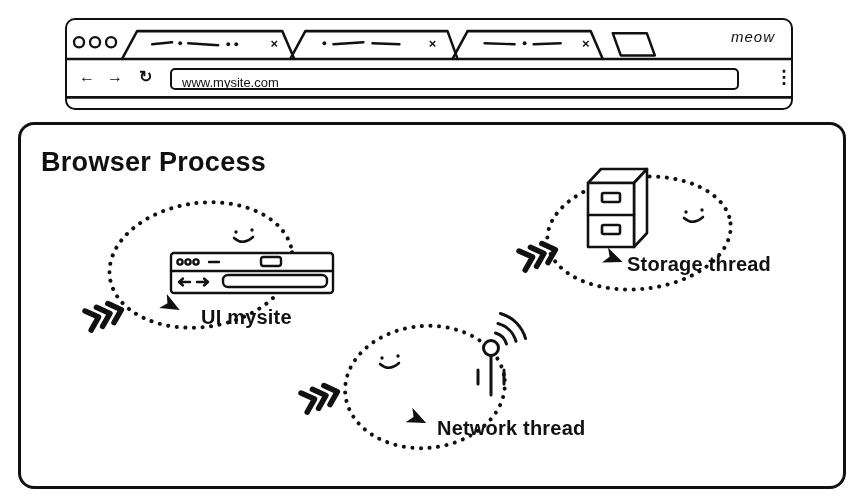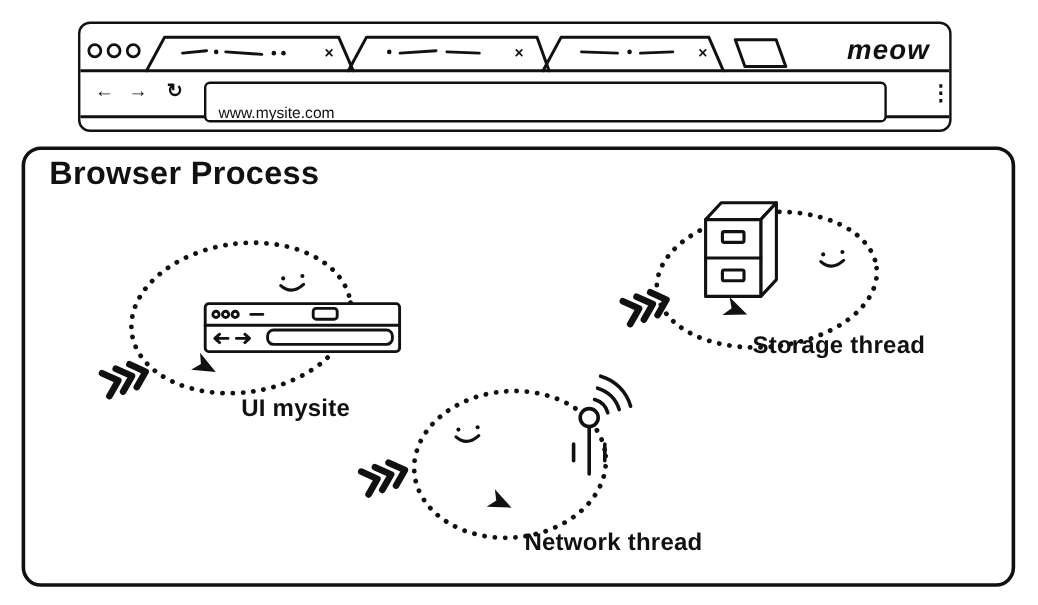--- a/index.html
+++ b/index.html
@@ -19,61 +19,60 @@
   .browser-window {
     position: absolute; left: 65px; top: 18px;
     width: 728px; height: 92px;
     border: 2.5px solid #111;
     border-radius: 10px;
     background: #fff;
   }
   .bw-svg { position: absolute; inset: 0; width: 100%; height: 100%; }
   .brand {
     position: absolute; right: 16px; top: 8px;
-    font-size: 23px; font-weight: bold; font-style: italic;
+    font-size: 15px; font-weight: normal; font-style: italic;
     letter-spacing: 1px;
   }
   .tool-icon {
     position: absolute; top: 46px; height: 22px; line-height: 22px;
     font-size: 16px; font-weight: bold;
   }
   .tool-back    { left: 12px; }
   .tool-forward { left: 40px; }
   .tool-reload  { left: 72px; }
   .address-bar {
     position: absolute; left: 103px; top: 48px;
     width: 569px; height: 22px;
     border: 2px solid #111; border-radius: 5px;
     background: #fff;
     font-size: 13px; line-height: 18px;
-    padding: 15px 10px;
+    padding: 4px 10px;
     white-space: nowrap; overflow: hidden;
   }
   .menu-dots {
     position: absolute; left: 708px; top: 45px;
     font-size: 18px; font-weight: bold; line-height: 24px;
   }
   
   .process-box {
     position: absolute; left: 18px; top: 122px;
     width: 828px; height: 367px;
     border: 3px solid #111;
     border-radius: 16px;
     background: #fff;
   }
   .pb-title {
-    position: absolute; left: 20px; top: 4px;
+    position: absolute; left: 20px; top: 22px;
     font-size: 27px; font-weight: bold; letter-spacing: .3px;
   }
   .pb-svg { position: absolute; inset: 0; width: 100%; height: 100%; }
   .thread-label {
     position: absolute;
     font-size: 20px; font-weight: 600; letter-spacing: .2px;
     white-space: nowrap;
-    margin-top: 24px;
   }
   .label-ui      { left: 180px; top: 181px; }
   .label-storage { left: 606px; top: 128px; }
   .label-network { left: 416px; top: 292px; text-align: center; }
 </style>
 </head>
 <body>
 
 <div class="canvas">
 

